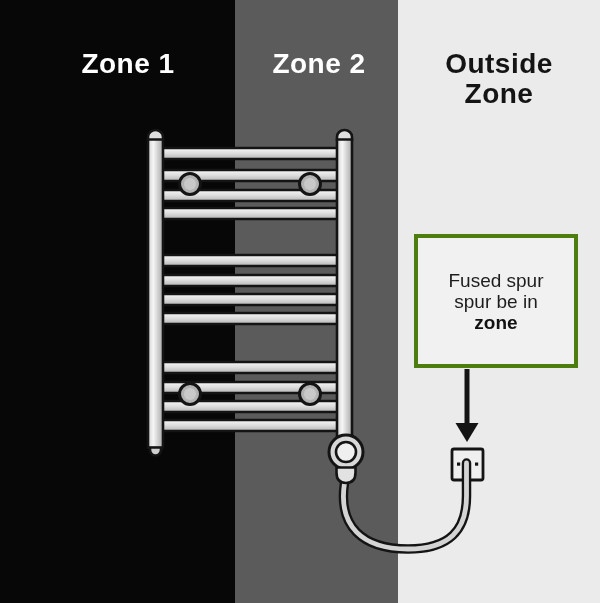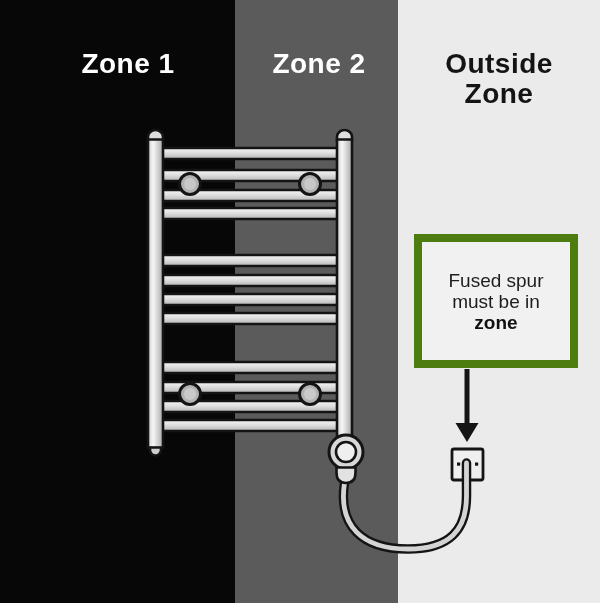--- a/index.html
+++ b/index.html
@@ -33,21 +33,21 @@
     position: absolute;
     left: 0; top: 0;
     width: 600px; height: 603px;
   }
 
   #note-box {
     position: absolute;
     left: 414px; top: 234px;
     width: 164px; height: 134px;
     box-sizing: border-box;
-    border: 8px solid #4d7c0f;
+    border: 4px solid #4d7c0f;
     background: #f1f1f1;
     display: flex;
     flex-direction: column;
     align-items: center;
     justify-content: center;
     font-size: 19px;
     line-height: 21px;
     color: #1d1d1d;
     text-align: center;
   }
@@ -131,17 +131,17 @@
   </g>
 
   <g>
     <line x1="467" y1="369" x2="467" y2="425" stroke="#141414" stroke-width="5"></line>
     <polygon points="455.5,423 478.5,423 467,442" fill="#141414"></polygon>
   </g>
 </svg>
 
 <div id="note-box" style="background: rgb(241, 241, 241);">
   <div>Fused spur</div>
-  <div>must be in</div>
+  <div>spur be in</div>
   <div>
     <strong>zone</strong>
   </div>
 </div>
 
 </body></html>

